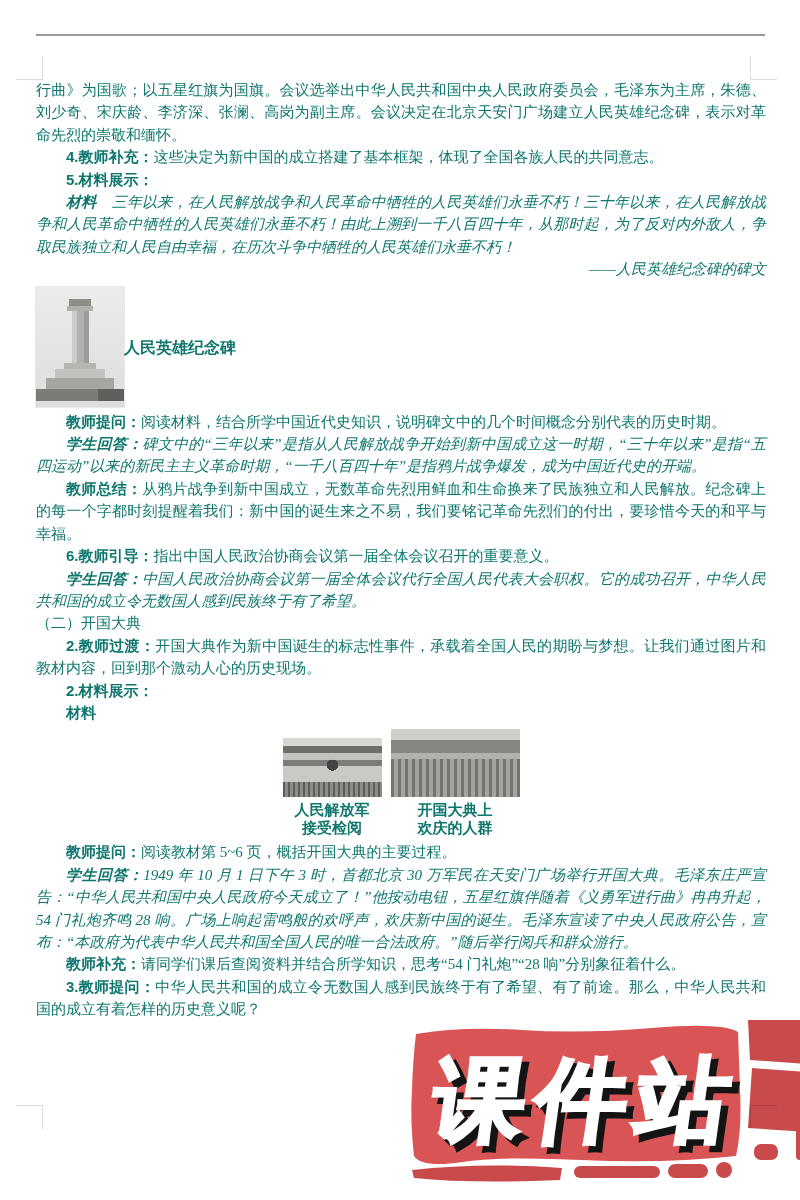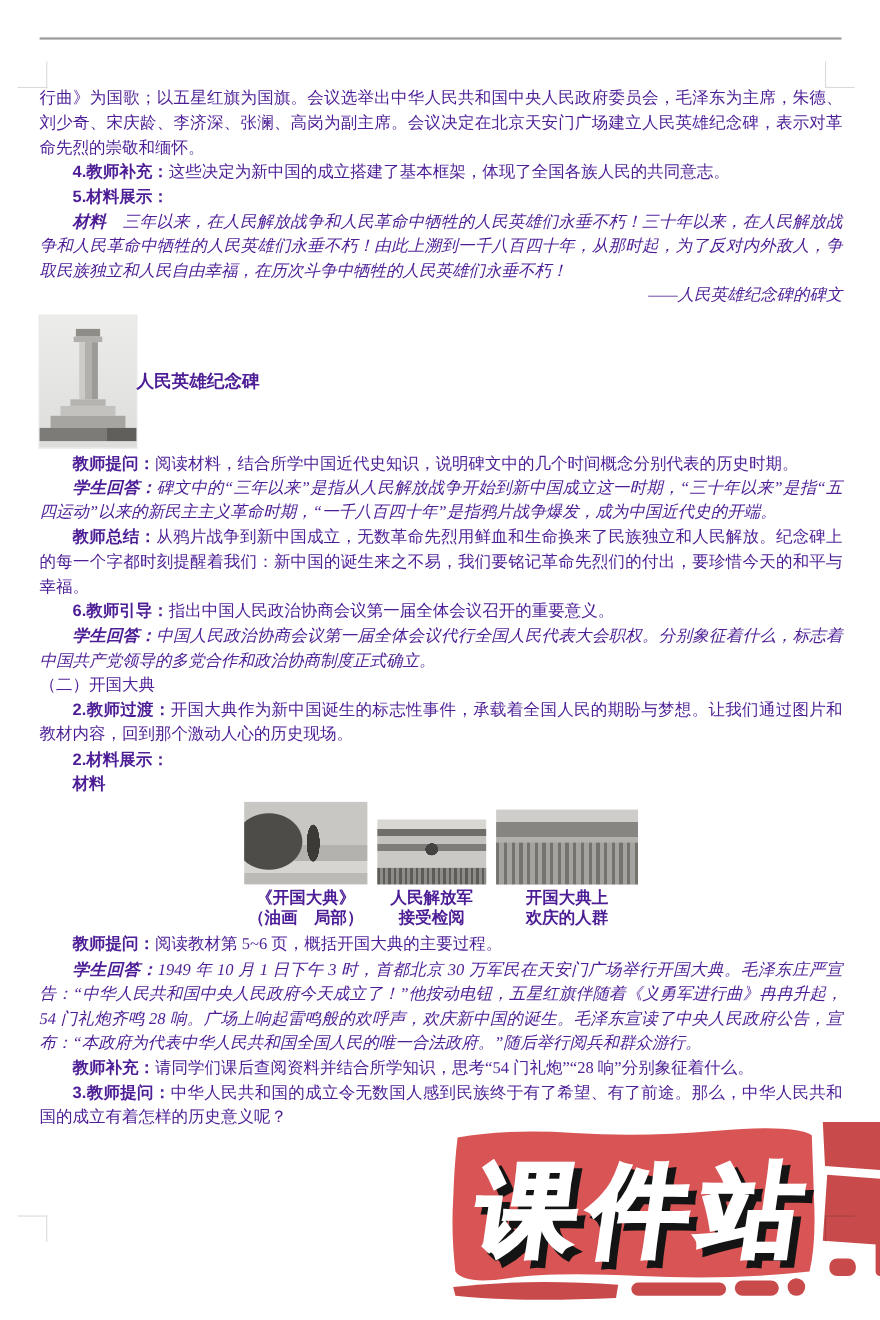--- a/index.html
+++ b/index.html
@@ -2,21 +2,21 @@
 <html><head>
 <meta charset="utf-8">
 <style>
   html,body{margin:0;padding:0;background:#ffffff;}
   .page{
     position:relative;
     width:800px;height:1200px;
     background:#ffffff;
     overflow:hidden;
     font-family:"Liberation Serif","DejaVu Serif",serif;
-    color:#4c1d95;
+    color:#0f766e;
   }
   .top-rule{
     position:absolute;left:36px;top:34px;width:729px;height:2px;
     background:#9a9a9a;
   }
   .corner{position:absolute;width:26px;height:23px;}
   .corner-tl{left:16px;top:56px;border-right:1px solid #dadada;border-bottom:1px solid #dadada;}
   .corner-tr{left:750px;top:56px;border-left:1px solid #dadada;border-bottom:1px solid #dadada;}
   .corner-bl{left:16px;top:1105px;border-right:1px solid #dadada;border-top:1px solid #dadada;}
   .corner-br{left:750px;top:1105px;border-left:1px solid #dadada;border-top:1px solid #dadada;}
@@ -127,35 +127,31 @@
     </div>
 
     <p class="para"><span class="lbl">教师提问：</span><span>阅读材料，结合所学中国近代史知识，说明碑文中的几个时间概念分别代表的历史时期。</span></p>
 
     <p class="para kai"><span class="lbl">学生回答：</span><span>碑文中的“三年以来”是指从人民解放战争开始到新中国成立这一时期，“三十年以来”是指“五四运动”以来的新民主主义革命时期，“一千八百四十年”是指鸦片战争爆发，成为中国近代史的开端。</span></p>
 
     <p class="para"><span class="lbl">教师总结：</span><span>从鸦片战争到新中国成立，无数革命先烈用鲜血和生命换来了民族独立和人民解放。纪念碑上的每一个字都时刻提醒着我们：新中国的诞生来之不易，我们要铭记革命先烈们的付出，要珍惜今天的和平与幸福。</span></p>
 
     <p class="para"><span class="lbl">6.教师引导：</span><span>指出中国人民政治协商会议第一届全体会议召开的重要意义。</span></p>
 
-    <p class="para kai"><span class="lbl">学生回答：</span><span>中国人民政治协商会议第一届全体会议代行全国人民代表大会职权。分别象征着什么，标志着中国共产党领导的多党合作和政治协商制度正式确立。</span></p>
+    <p class="para kai"><span class="lbl">学生回答：</span><span>中国人民政治协商会议第一届全体会议代行全国人民代表大会职权。它的成功召开，中华人民共和国的成立令无数国人感到民族终于有了希望。</span></p>
 
     <p class="para flush">（二）开国大典</p>
 
     <p class="para"><span class="lbl">2.教师过渡：</span><span>开国大典作为新中国诞生的标志性事件，承载着全国人民的期盼与梦想。让我们通过图片和教材内容，回到那个激动人心的历史现场。</span></p>
 
     <p class="para"><span class="lbl">2.材料展示：</span></p>
 
     <p class="para"><span class="lbl">材料</span></p>
 
     <div class="photo-row">
-      <div class="photo-fig">
-        <div class="photo1"></div>
-        <div class="photo-caption"><span>《开国大典》</span><br><span>（油画　局部）</span></div>
-      </div>
       <div class="photo-fig">
         <div class="photo2"></div>
         <div class="photo-caption"><span>人民解放军</span><br><span>接受检阅</span></div>
       </div>
       <div class="photo-fig">
         <div class="photo3"></div>
         <div class="photo-caption"><span>开国大典上</span><br><span>欢庆的人群</span></div>
       </div>
     </div>
 

